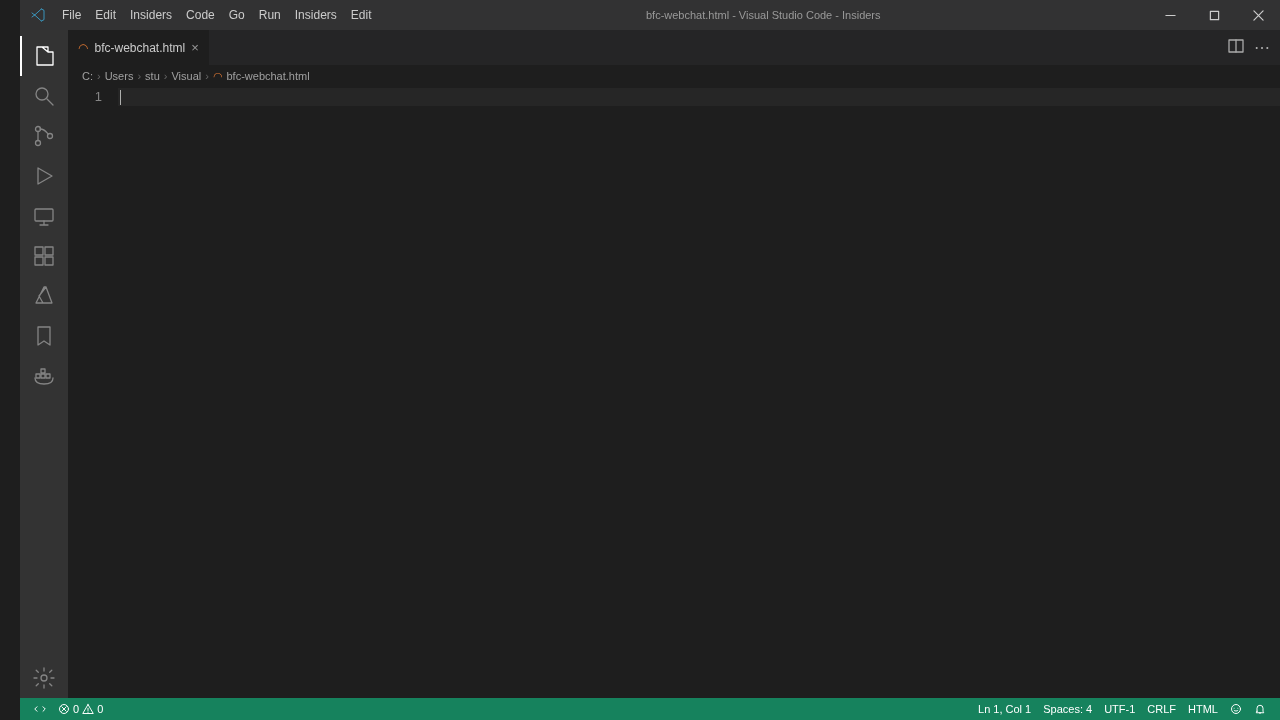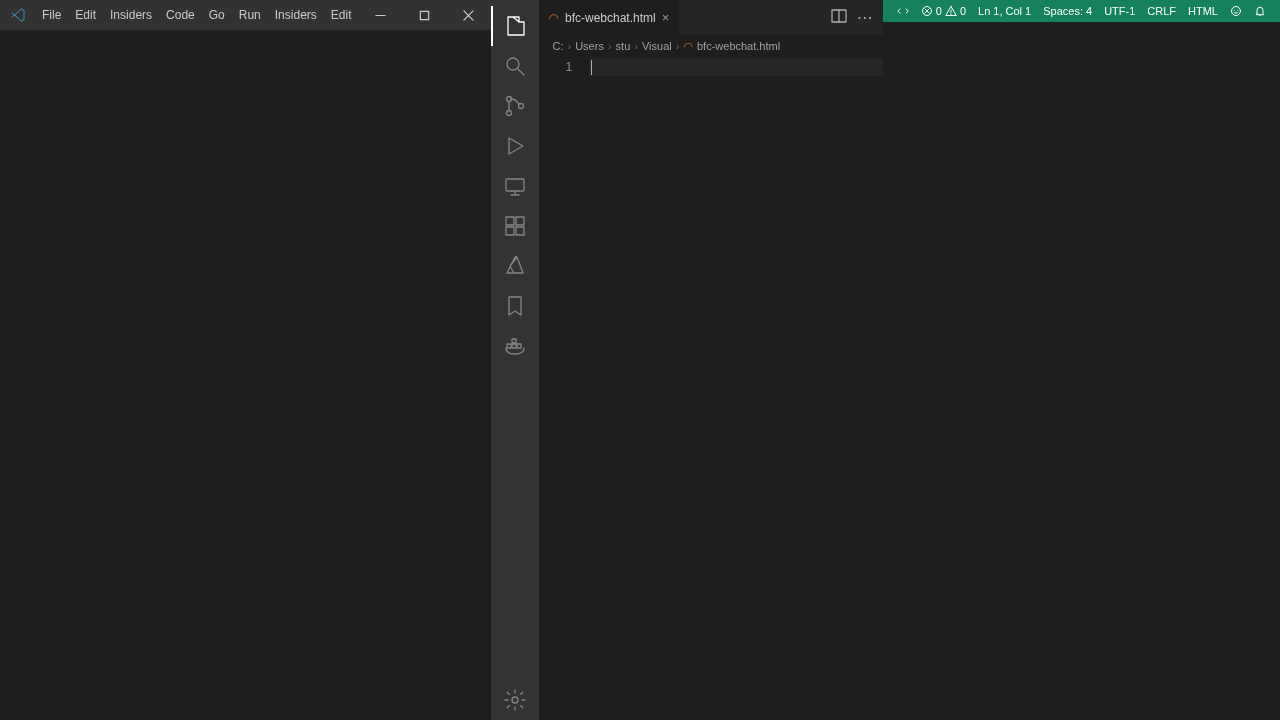--- a/index.html
+++ b/index.html
@@ -1,17 +1,17 @@
 <!DOCTYPE html>
 <html><head>
 <meta charset="utf-8">
 <style>
 * { margin: 0; padding: 0; box-sizing: border-box; font-family: -apple-system, "Segoe UI", sans-serif; }
 html, body { width: 1280px; height: 720px; overflow: hidden; background: #000; }
-.app { display: flex; flex-direction: row; width: 100%; height: 100%; background: #1e1e1e; color: #cccccc; }
+.app { display: flex; flex-direction: column; width: 100%; height: 100%; background: #1e1e1e; color: #cccccc; padding-left: 20px; }
 
 
 .titlebar { height: 30px; background: #323233; display: flex; align-items: center; font-size: 12px; }
 .titlebar .logo { width: 35px; display: flex; justify-content: center; align-items: center; }
 .titlebar .menu { display: flex; }
 .titlebar .menu span { padding: 0 7px; cursor: default; color: #cccccc; }
 .titlebar .title { flex: 1; text-align: center; color: #999; font-size: 11px; }
 .titlebar .win-controls { display: flex; }
 .titlebar .win-controls div { width: 44px; height: 30px; display: flex; align-items: center; justify-content: center; color: #ccc; }
 
@@ -68,20 +68,21 @@
     <div class="menu">
       <span>File</span>
       <span>Edit</span>
       <span>Insiders</span>
       <span>Code</span>
       <span>Go</span>
       <span>Run</span>
       <span>Insiders</span>
       <span>Edit</span>
     </div>
+    <div class="title">bfc-webchat.html - Visual Studio Code - Insiders</div>
     <div class="win-controls">
       <div>
           <svg viewBox="0 0 12 12" width="11" height="11">
             <path d="M1 6 H11"></path>
           </svg>
         </div>
       <div>
           <svg viewBox="0 0 12 12" width="11" height="11">
             <rect x="1.5" y="1.5" width="9" height="9"></rect>
           </svg>

